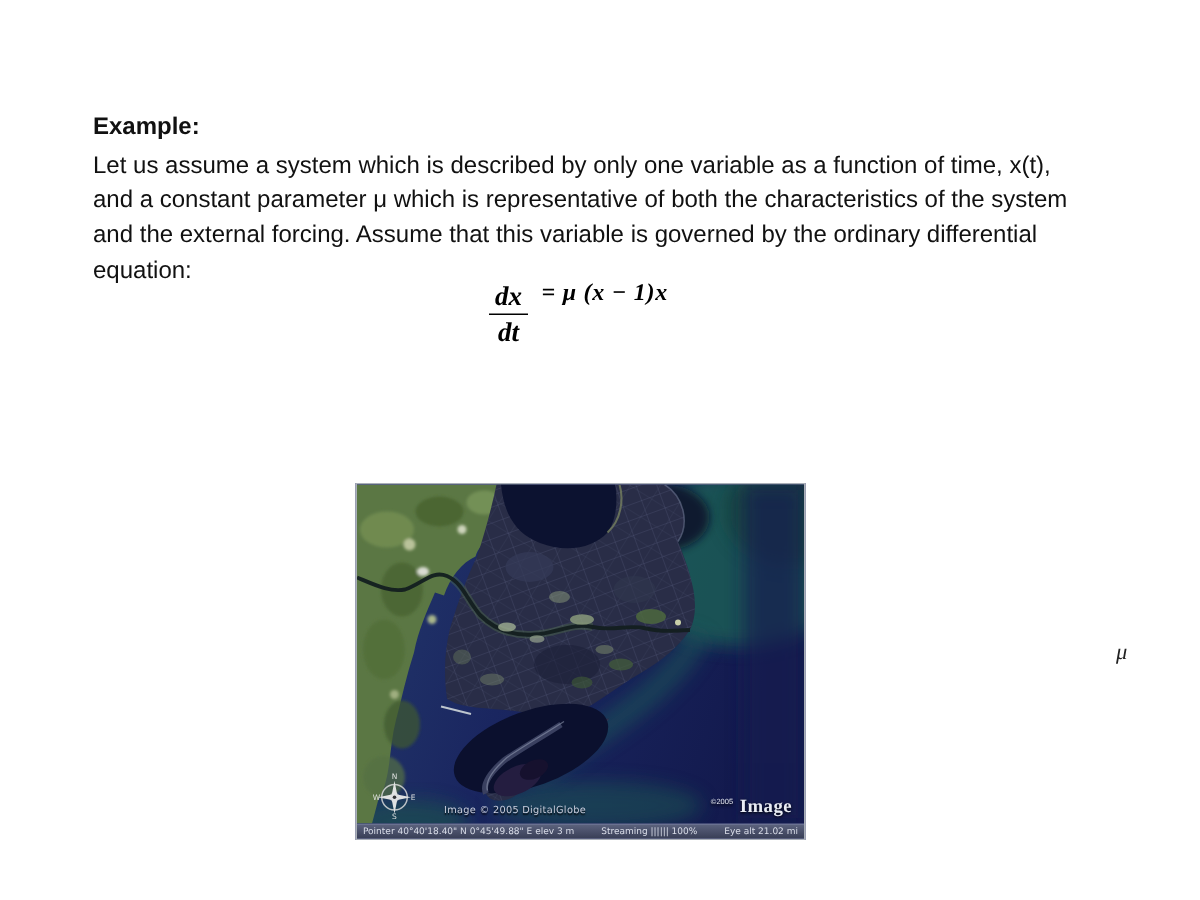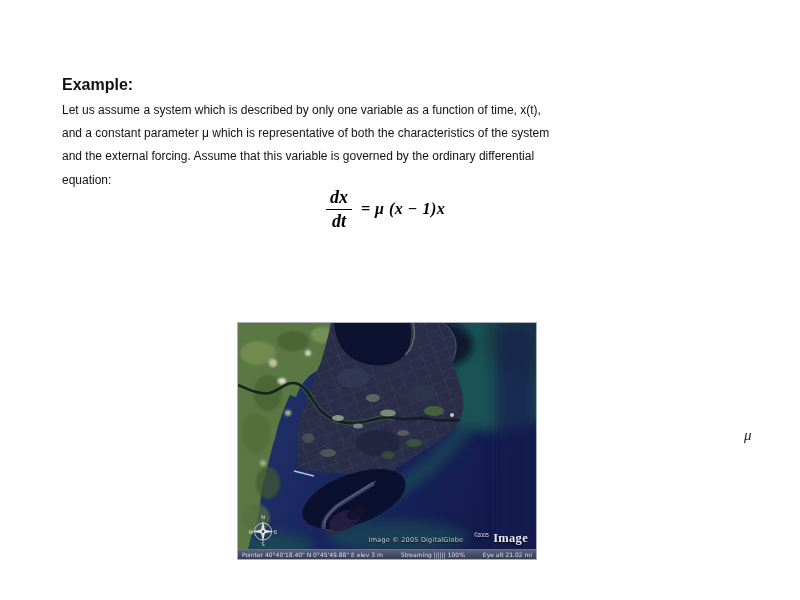--- a/index.html
+++ b/index.html
@@ -1,40 +1,40 @@
 <!DOCTYPE html>
 <html><head>
 <meta charset="utf-8">
 <style>
   html,body{margin:0;padding:0;background:#fff;}
   #slide{
     position:relative;width:800px;height:588px;background:#ffffff;overflow:hidden;
     font-family:"Liberation Sans",sans-serif;color:#111;
   }
   .heading{position:absolute;left:62px;top:76px;font-size:16px;font-weight:bold;}
-  .para{position:absolute;left:62px;font-size:12px;line-height:23.2px;white-space:pre-line;}
+  .para{position:absolute;left:62px;font-size:16px;line-height:23.2px;white-space:pre-line;}
   #para1{top:99px;}
   #para2{top:254px;}
 
   
-  #equation{position:absolute;left:326px;top:187px;display:flex;align-items:center;
+  #equation{position:absolute;left:326px;top:187px;display:flex;
     font-family:"Liberation Serif",serif;font-style:italic;font-weight:bold;color:#000;}
   .frac{display:inline-flex;flex-direction:column;align-items:center;font-size:18px;line-height:1.15;}
   .frac .num{border-bottom:1.8px solid #000;padding:0 4px 1px;}
   .frac .den{padding-top:1px;}
   .rhs{font-size:16px;margin-left:9px;letter-spacing:.5px;}
 
   
   #mu-note{position:absolute;left:744px;top:427px;font:italic 15px "Liberation Serif",serif;color:#222;}
 
   
   #map{position:absolute;left:237px;top:322px;width:298px;height:236px;
     border:1px solid #aab0b8;box-sizing:content-box;overflow:hidden;background:#18205a;}
   #map svg.imagery{position:absolute;left:0;top:0;}
-  #map .attrib{position:absolute;left:58px;right:0;bottom:15px;text-align:center;
+  #map .attrib{position:absolute;left:58px;right:0;bottom:15px;text-align:left;
     font-family:"DejaVu Sans",sans-serif;font-size:6.5px;line-height:8px;color:#c9cede;
     text-shadow:0 1px 1px rgba(0,0,0,.9);letter-spacing:.2px;}
   #map .glogo{position:absolute;right:8px;bottom:13px;color:#e9ecf5;
     text-shadow:0 1px 2px #000;white-space:nowrap;}
   #map .glogo .pre{font-size:5px;vertical-align:5px;letter-spacing:0;}
   #map .glogo .word{font:bold 12.5px "Liberation Serif",serif;letter-spacing:.3px;}
   #map .compass{position:absolute;left:10px;bottom:12px;opacity:.92;}
   #map .statusbar{position:absolute;left:0;right:0;bottom:0;height:10px;
     background:linear-gradient(#5a617c,#383e56);border-top:1px solid #6a7190;
     display:flex;justify-content:space-between;align-items:center;

